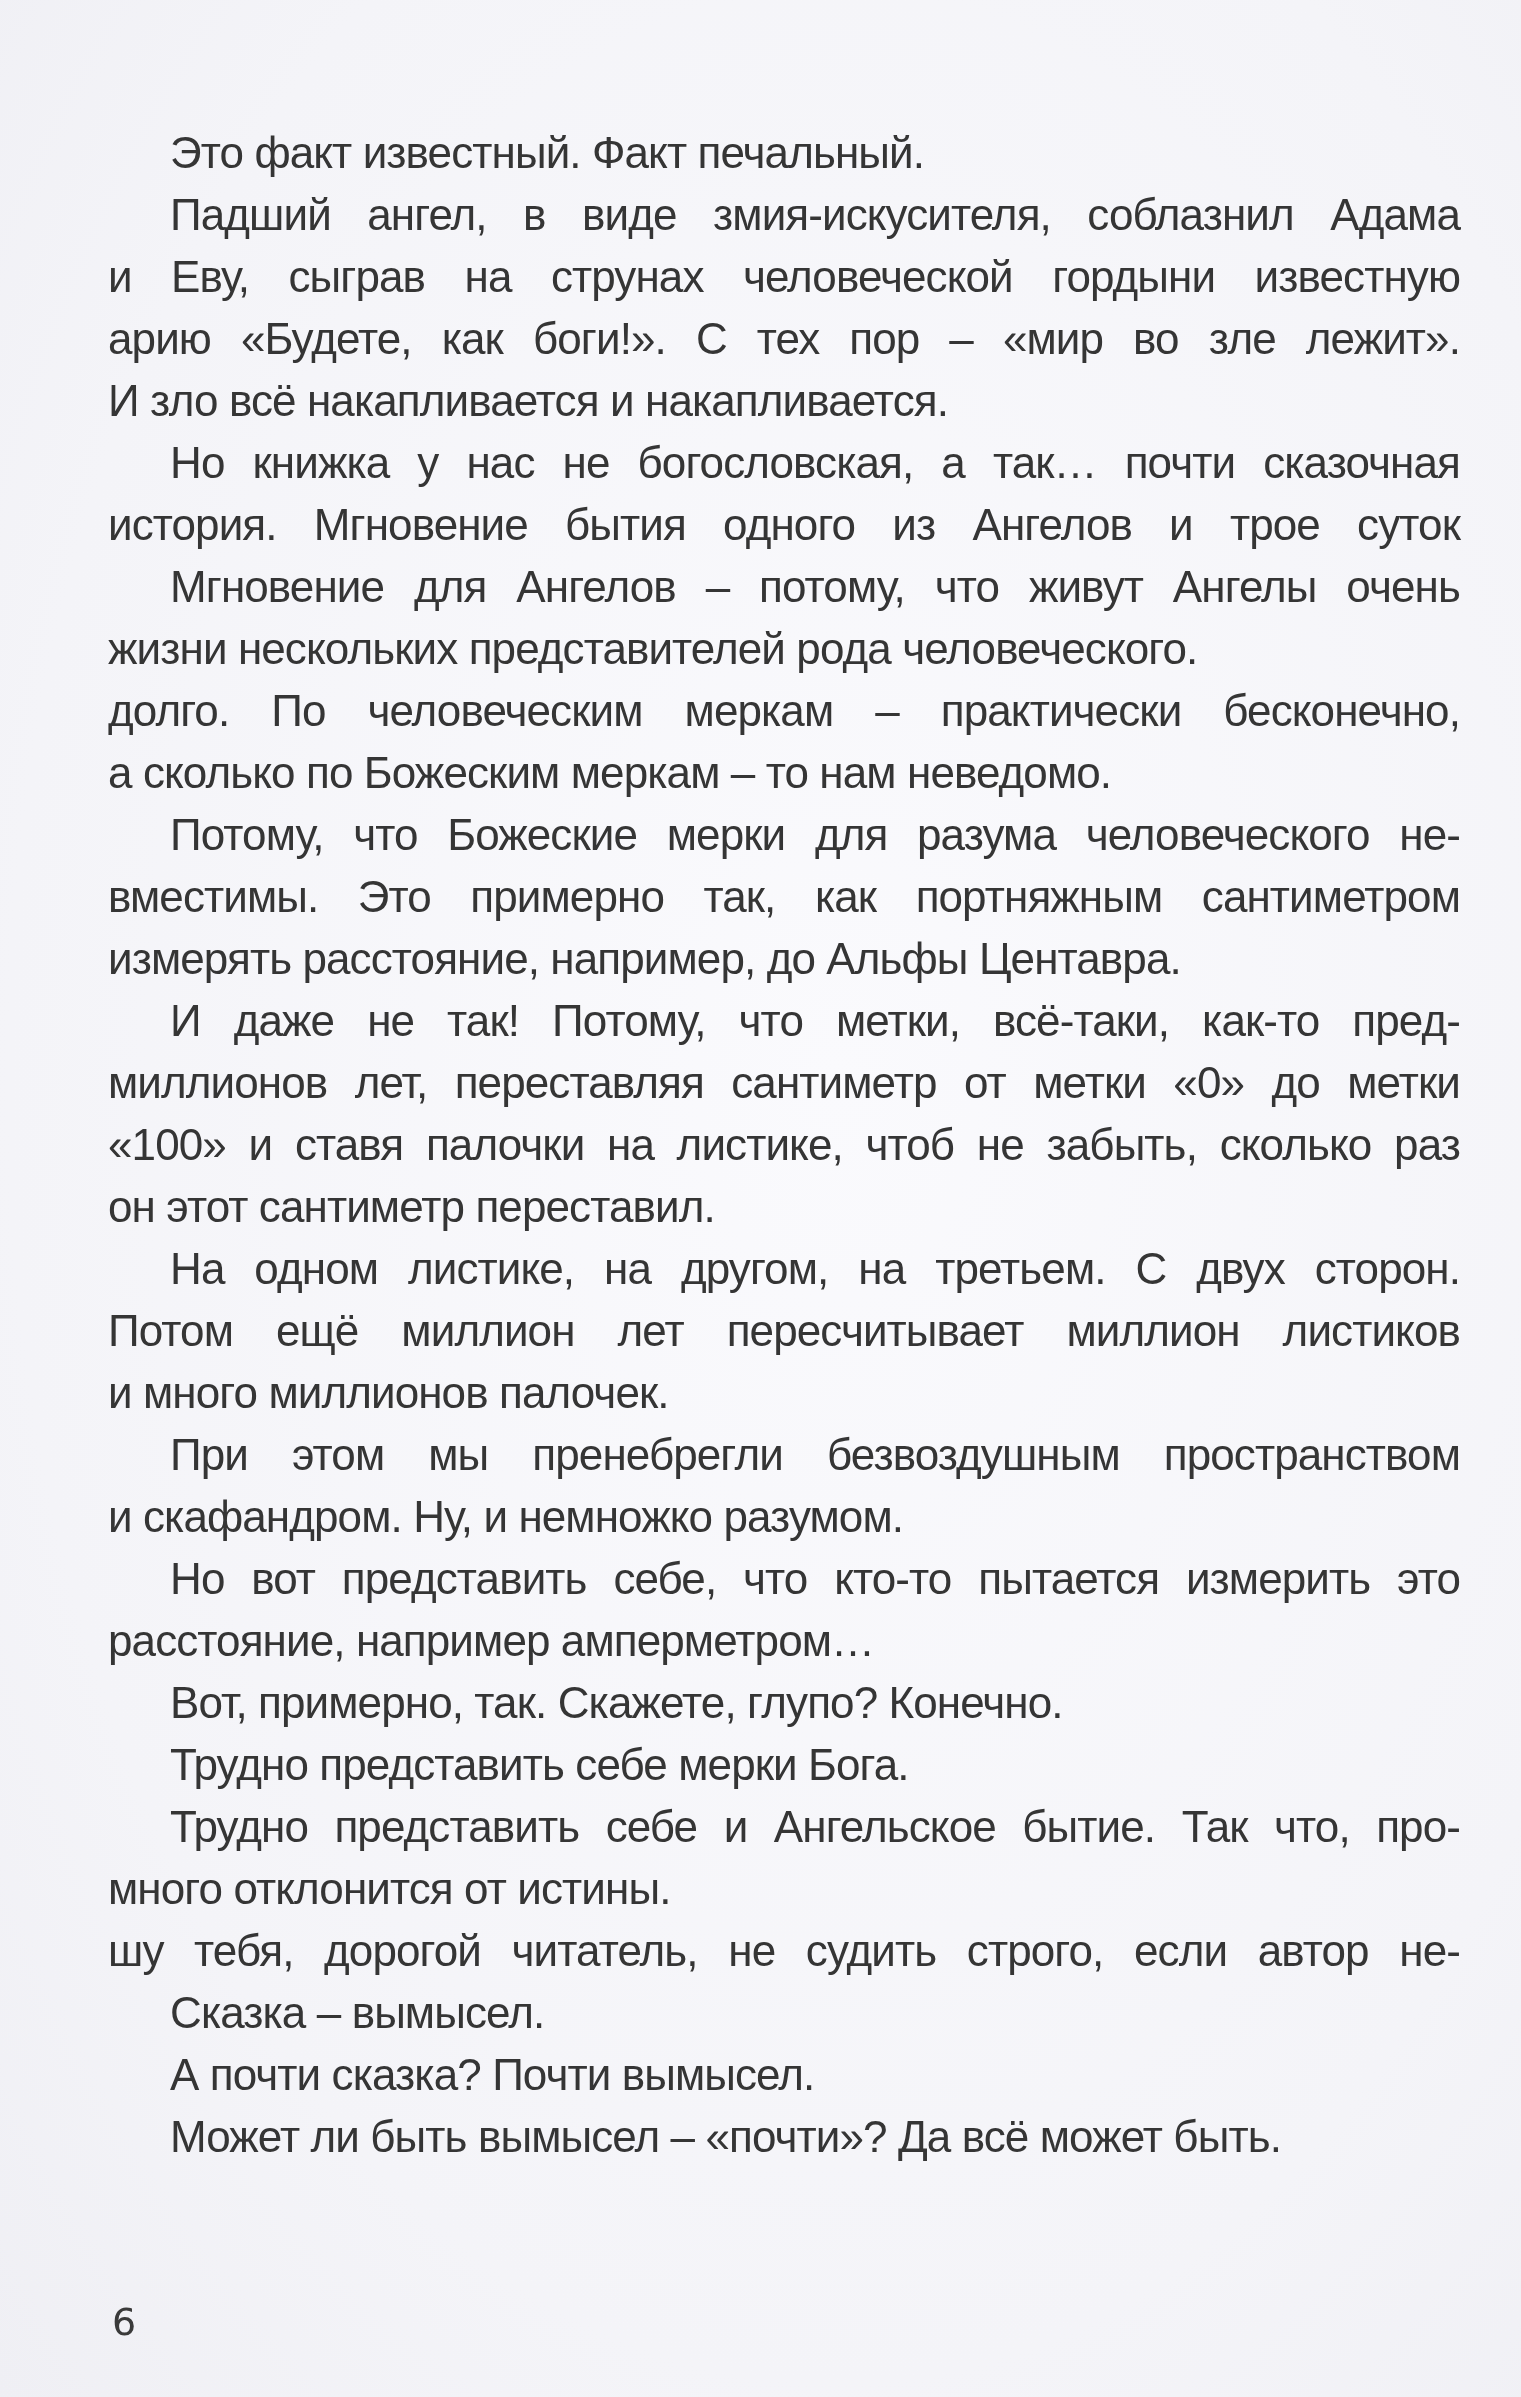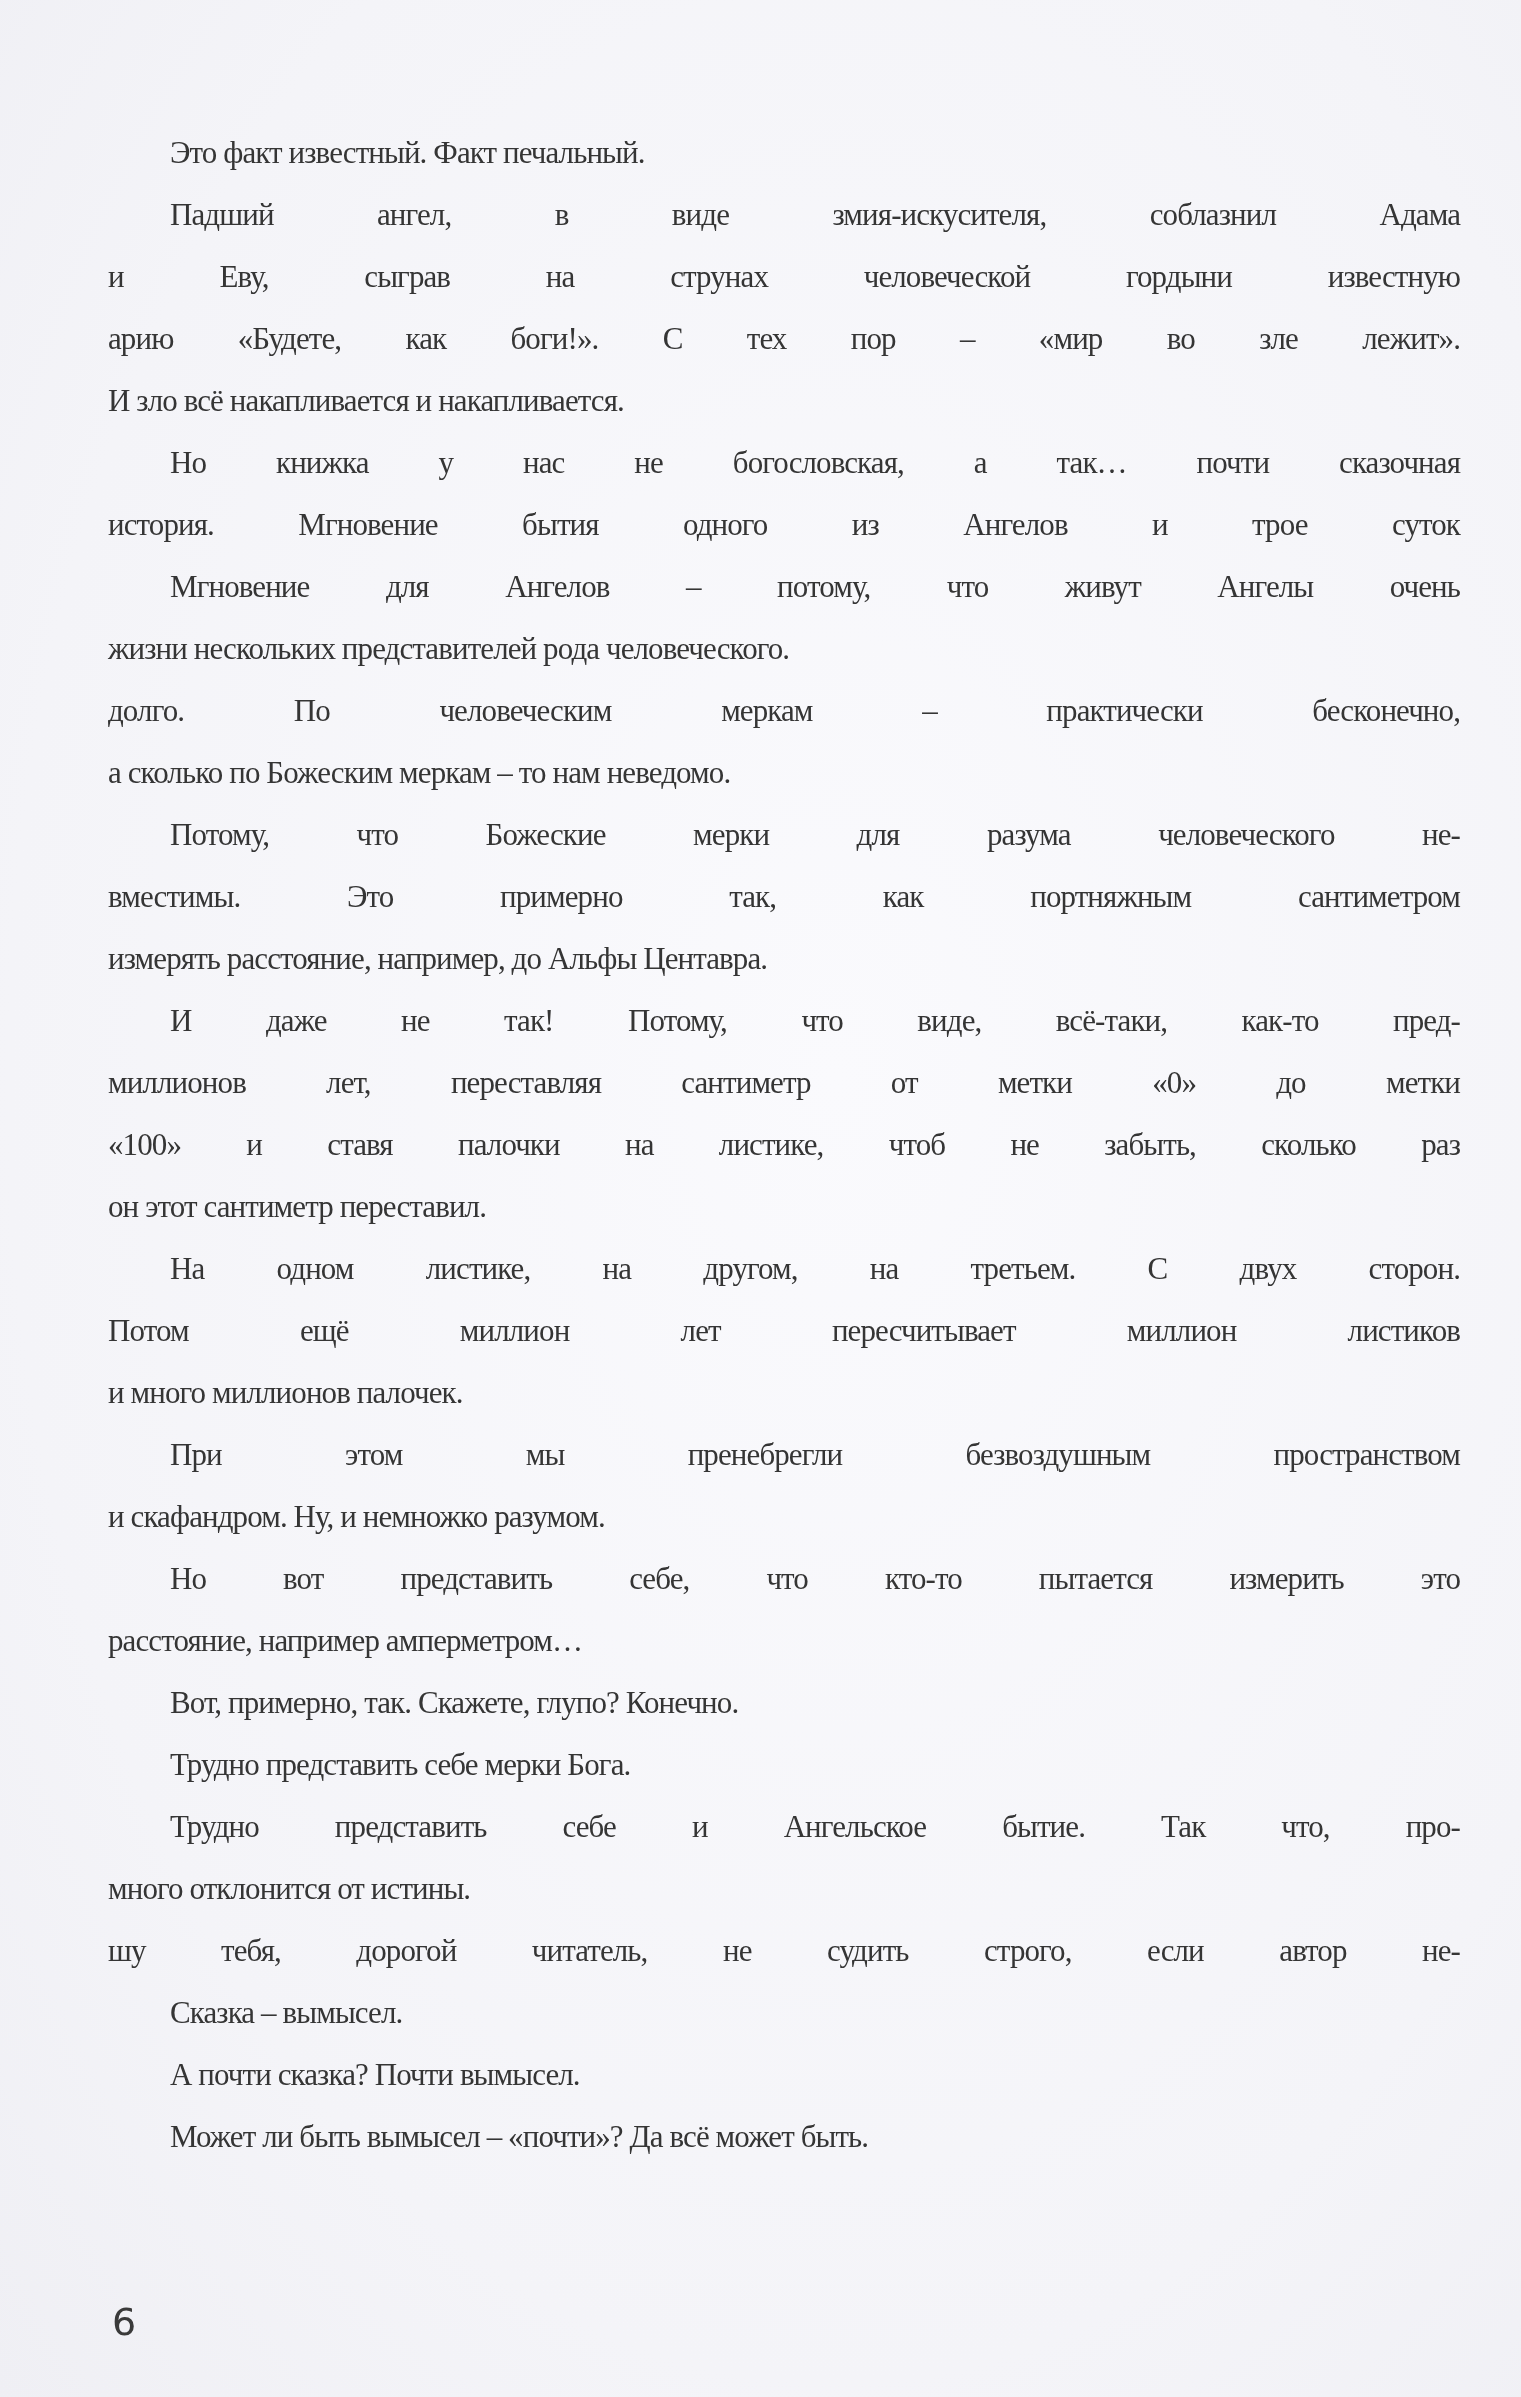--- a/index.html
+++ b/index.html
@@ -11,22 +11,22 @@
   .page {
     position: absolute; left: 0; top: 0; width: 1521px; height: 2397px;
     background: radial-gradient(ellipse at 55% 45%, #fafafd 0%, #f4f4f8 70%, #efeff4 100%);
   }
   .text-block {
     position: absolute;
     left: 108px;
     top: 122px;
     width: 1352px;
     color: #353535;
-    font-family: Liberation Serif, serif;
-    font-size: 31px;
+    font-family: Liberation Sans, sans-serif;
+    font-size: 44px;
     letter-spacing: -0.9px;
     word-spacing: 0px;
   }
   .line {
     height: 62px;
     line-height: 62px;
     white-space: nowrap;
     overflow: visible;
     text-align: justify;
     text-align-last: justify;
@@ -54,21 +54,21 @@
     <div class="line last">И зло всё накапливается и накапливается.</div>
     <div class="line indent">Но книжка у нас не богословская, а так… почти сказочная</div>
     <div class="line">история. Мгновение бытия одного из Ангелов и трое суток</div>
     <div class="line indent">Мгновение для Ангелов – потому, что живут Ангелы очень</div>
     <div class="line last">жизни нескольких представителей рода человеческого.</div>
     <div class="line">долго. По человеческим меркам – практически бесконечно,</div>
     <div class="line last">а сколько по Божеским меркам – то нам неведомо.</div>
     <div class="line indent">Потому, что Божеские мерки для разума человеческого не-</div>
     <div class="line">вместимы. Это примерно так, как портняжным сантиметром</div>
     <div class="line last">измерять расстояние, например, до Альфы Центавра.</div>
-    <div class="line indent">И даже не так! Потому, что виде, всё-таки, как-то пред-</div>
+    <div class="line indent">И даже не так! Потому, что метки, всё-таки, как-то пред-</div>
     <div class="line">миллионов лет, переставляя сантиметр от метки «0» до метки</div>
     <div class="line">«100» и ставя палочки на листике, чтоб не забыть, сколько раз</div>
     <div class="line last">он этот сантиметр переставил.</div>
     <div class="line indent">На одном листике, на другом, на третьем. С двух сторон.</div>
     <div class="line">Потом ещё миллион лет пересчитывает миллион листиков</div>
     <div class="line last">и много миллионов палочек.</div>
     <div class="line indent">При этом мы пренебрегли безвоздушным пространством</div>
     <div class="line last">и скафандром. Ну, и немножко разумом.</div>
     <div class="line indent">Но вот представить себе, что кто-то пытается измерить это</div>
     <div class="line last">расстояние, например амперметром…</div>

